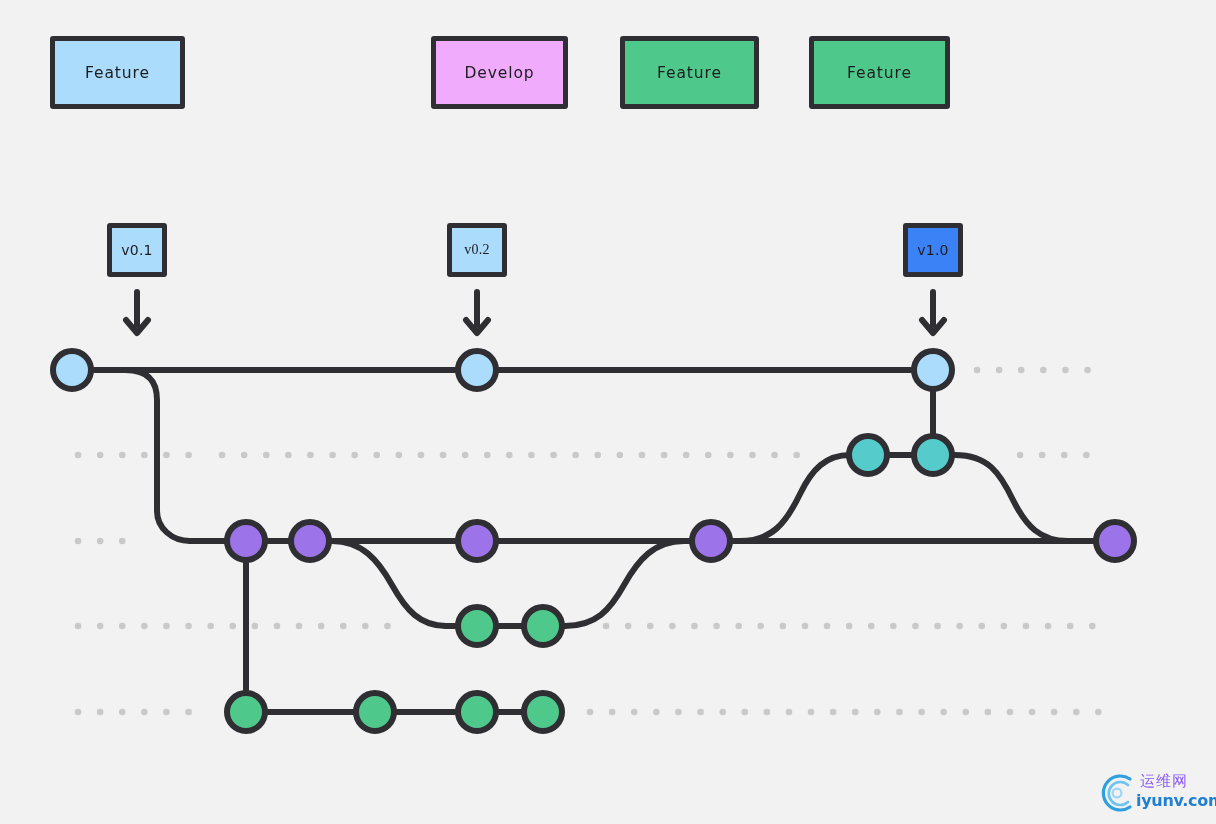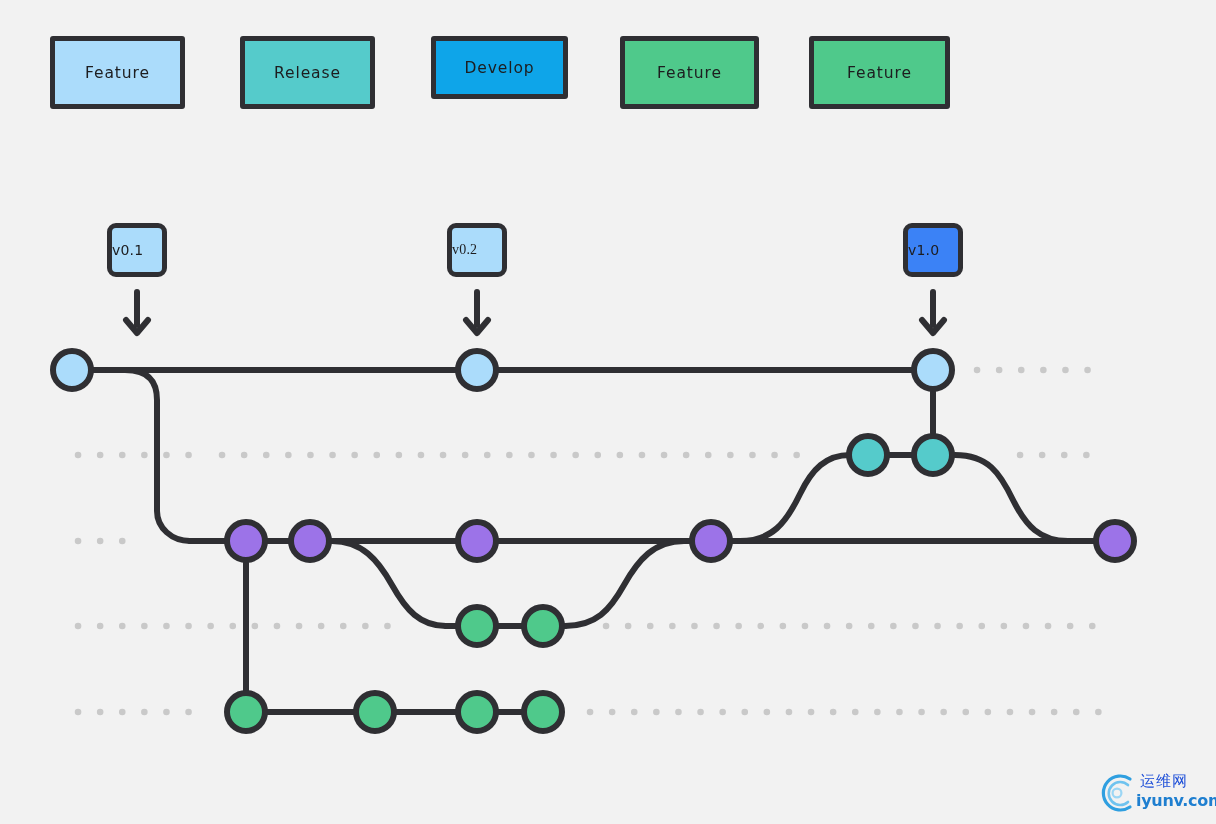--- a/index.html
+++ b/index.html
@@ -39,24 +39,24 @@
     font-family: "DejaVu Sans", "Liberation Sans", sans-serif;
   }
 
   
   .tag-box {
     position: absolute;
     box-sizing: border-box;
     width: 60px;
     height: 54px;
     border: 5px solid #2f2f33;
-    border-radius: 9px;
+    border-radius: 3px;
     display: flex;
     align-items: center;
-    justify-content: flex-start;
+    justify-content: center;
   }
   .tag-label {
     font-size: 14px;
     color: #1d1d1f;
     letter-spacing: 0.2px;
   }
 
   
   #graph {
     position: absolute;
@@ -70,43 +70,40 @@
     position: absolute;
     right: 10px;
     bottom: 6px;
     width: 110px;
     height: 48px;
   }
   .wm-cn {
     position: absolute;
     left: 44px; top: 2px;
     font-size: 15px;
-    color: #1d4ed8;
+    color: #8b5cf6;
     letter-spacing: 1px;
   }
   .wm-en {
     position: absolute;
     left: 40px; top: 21px;
     font-size: 16px;
     font-weight: bold;
     color: #1f7fd0;
     letter-spacing: -0.3px;
   }
 </style>
 </head>
 <body>
 
 <div id="legend">
     <div class="legend-box" style="left: 50px; top: 36px; width: 135px; height: 73px; background: rgb(171, 220, 251);">
       <span class="legend-label">Feature</span>
     </div>
-    <div class="legend-box" style="left: 240px; top: 36px; width: 135px; height: 73px; background: rgb(85, 203, 203);">
-      <span class="legend-label">Release</span>
-    </div>
-    <div class="legend-box" style="left: 431px; top: 36px; width: 137px; height: 63px; background: #0ea5e9;">
+    <div class="legend-box" style="left: 431px; top: 36px; width: 137px; height: 73px; background: #f0abfc;">
       <span class="legend-label">Develop</span>
     </div>
     <div class="legend-box" style="left: 620px; top: 36px; width: 139px; height: 73px; background: rgb(79, 201, 139);">
       <span class="legend-label">Feature</span>
     </div>
     <div class="legend-box" style="left: 809px; top: 36px; width: 141px; height: 73px; background: rgb(79, 201, 139);">
       <span class="legend-label">Feature</span>
     </div>
   </div>
 

